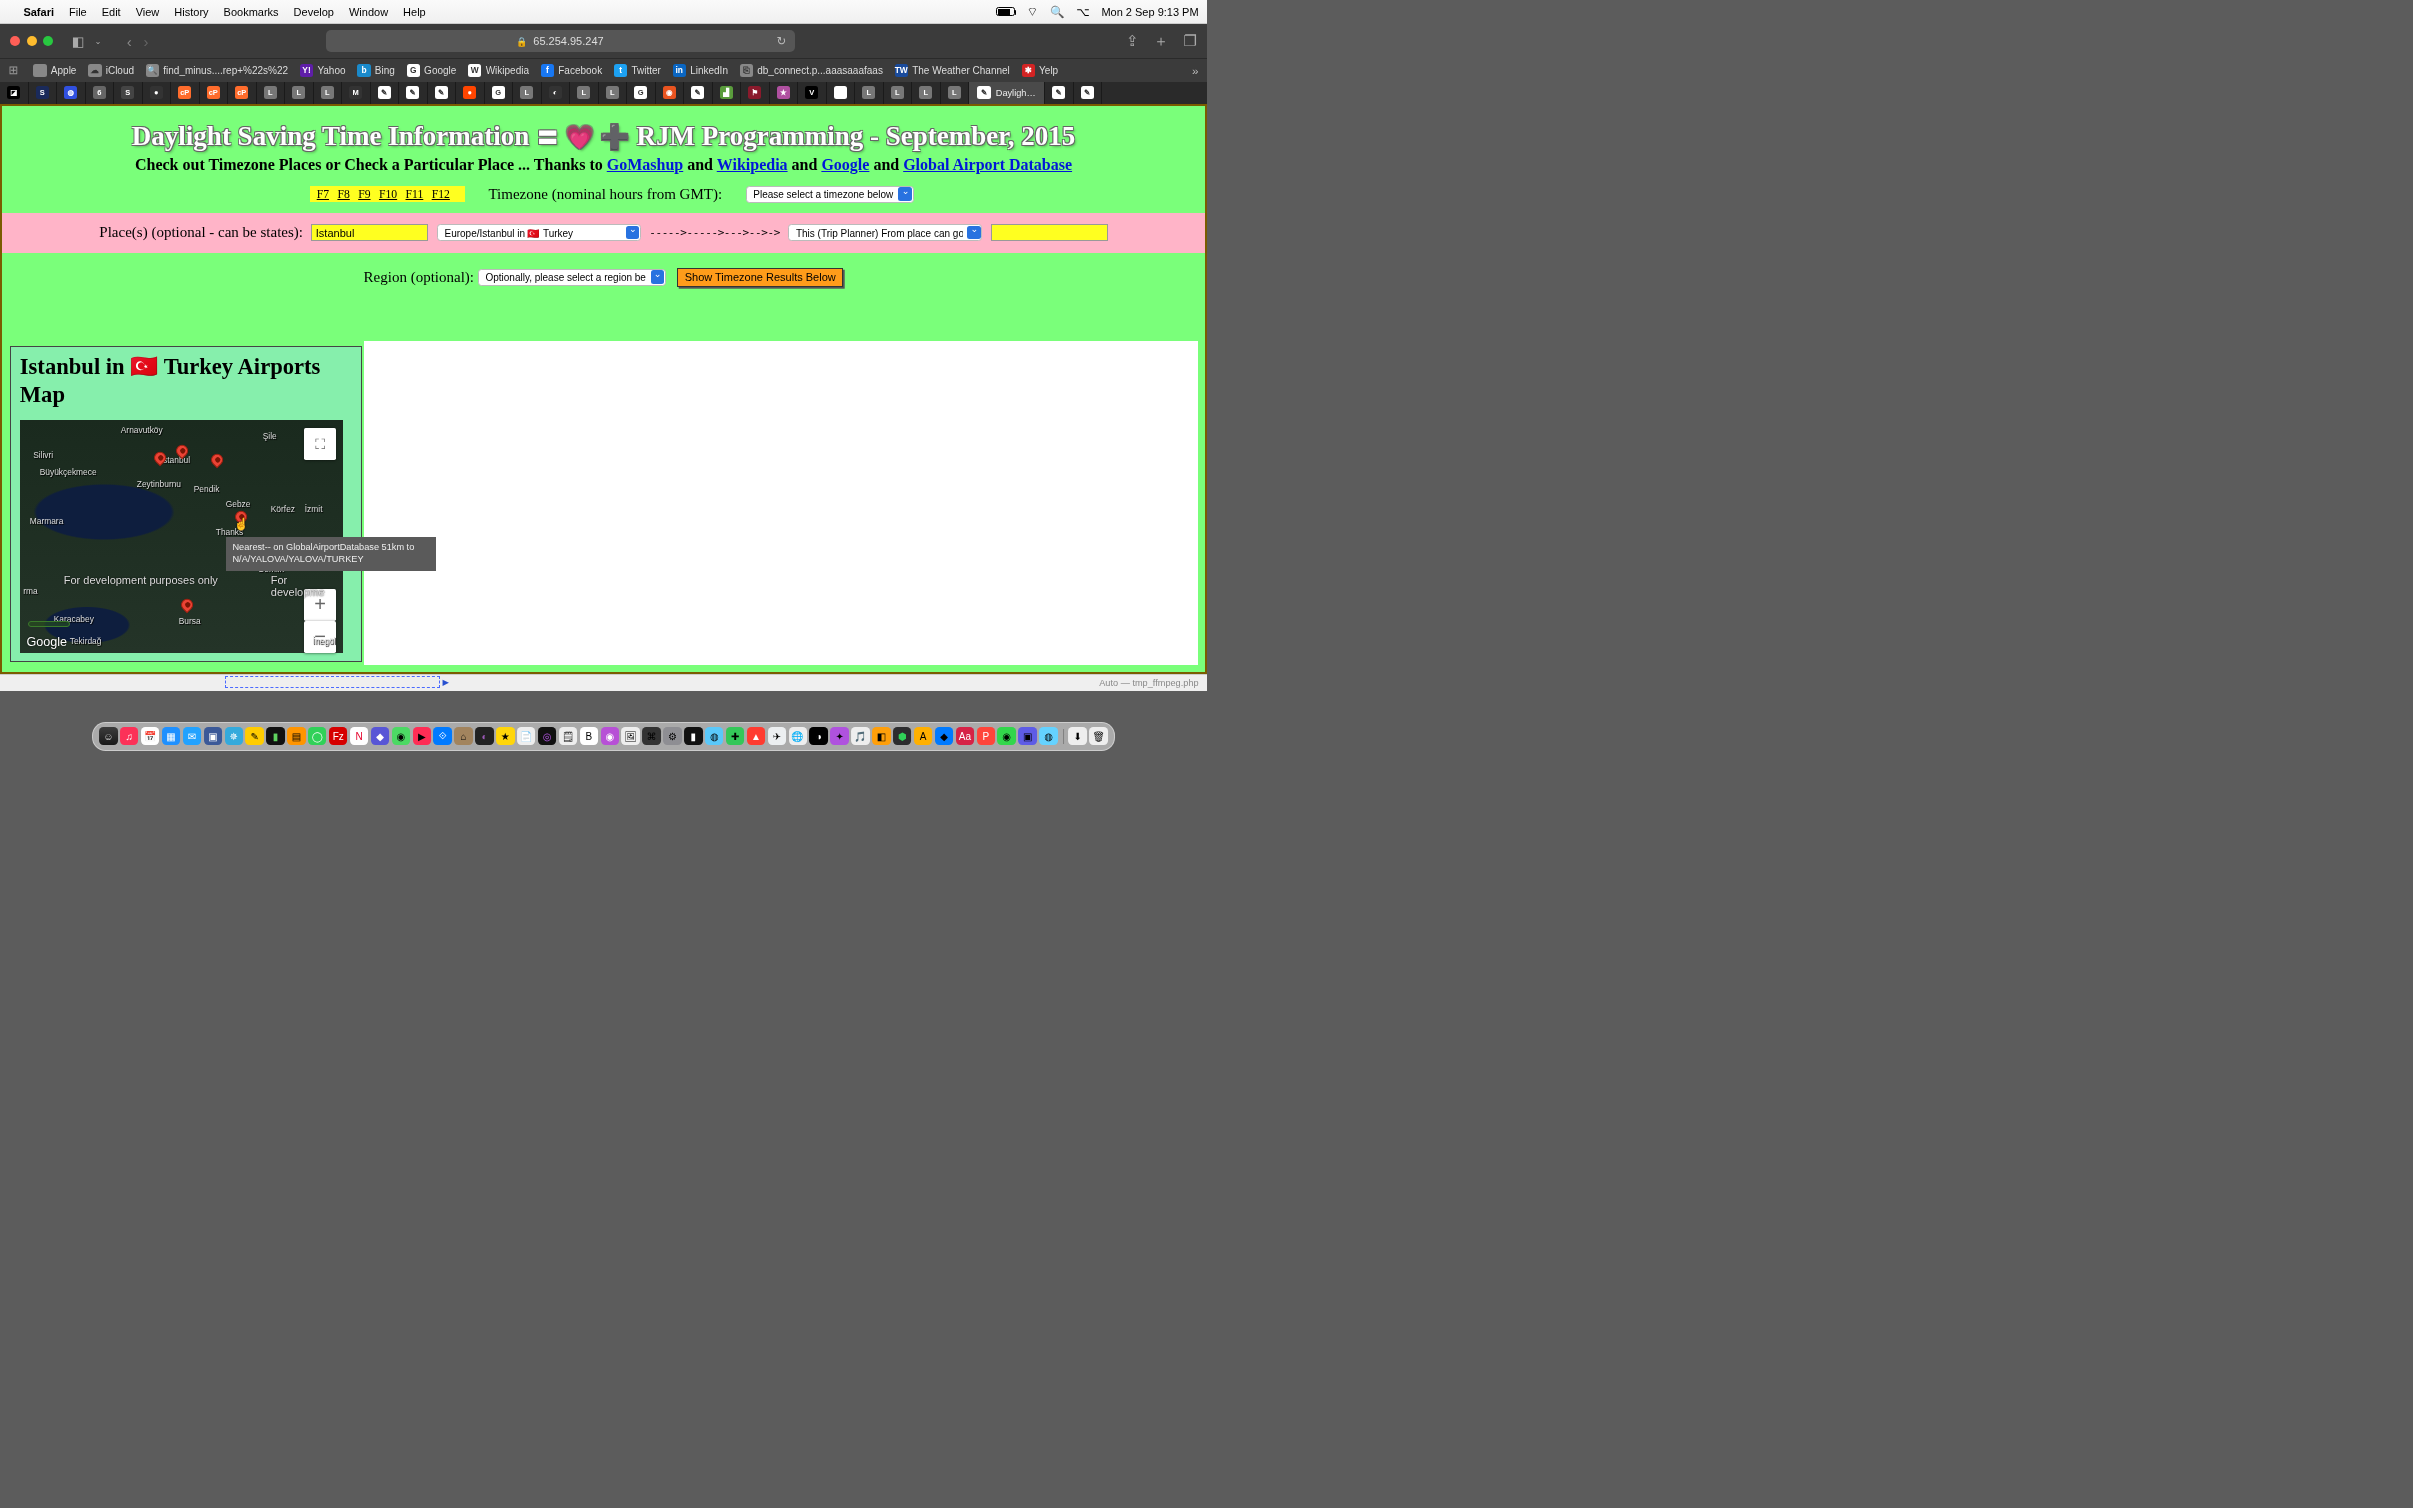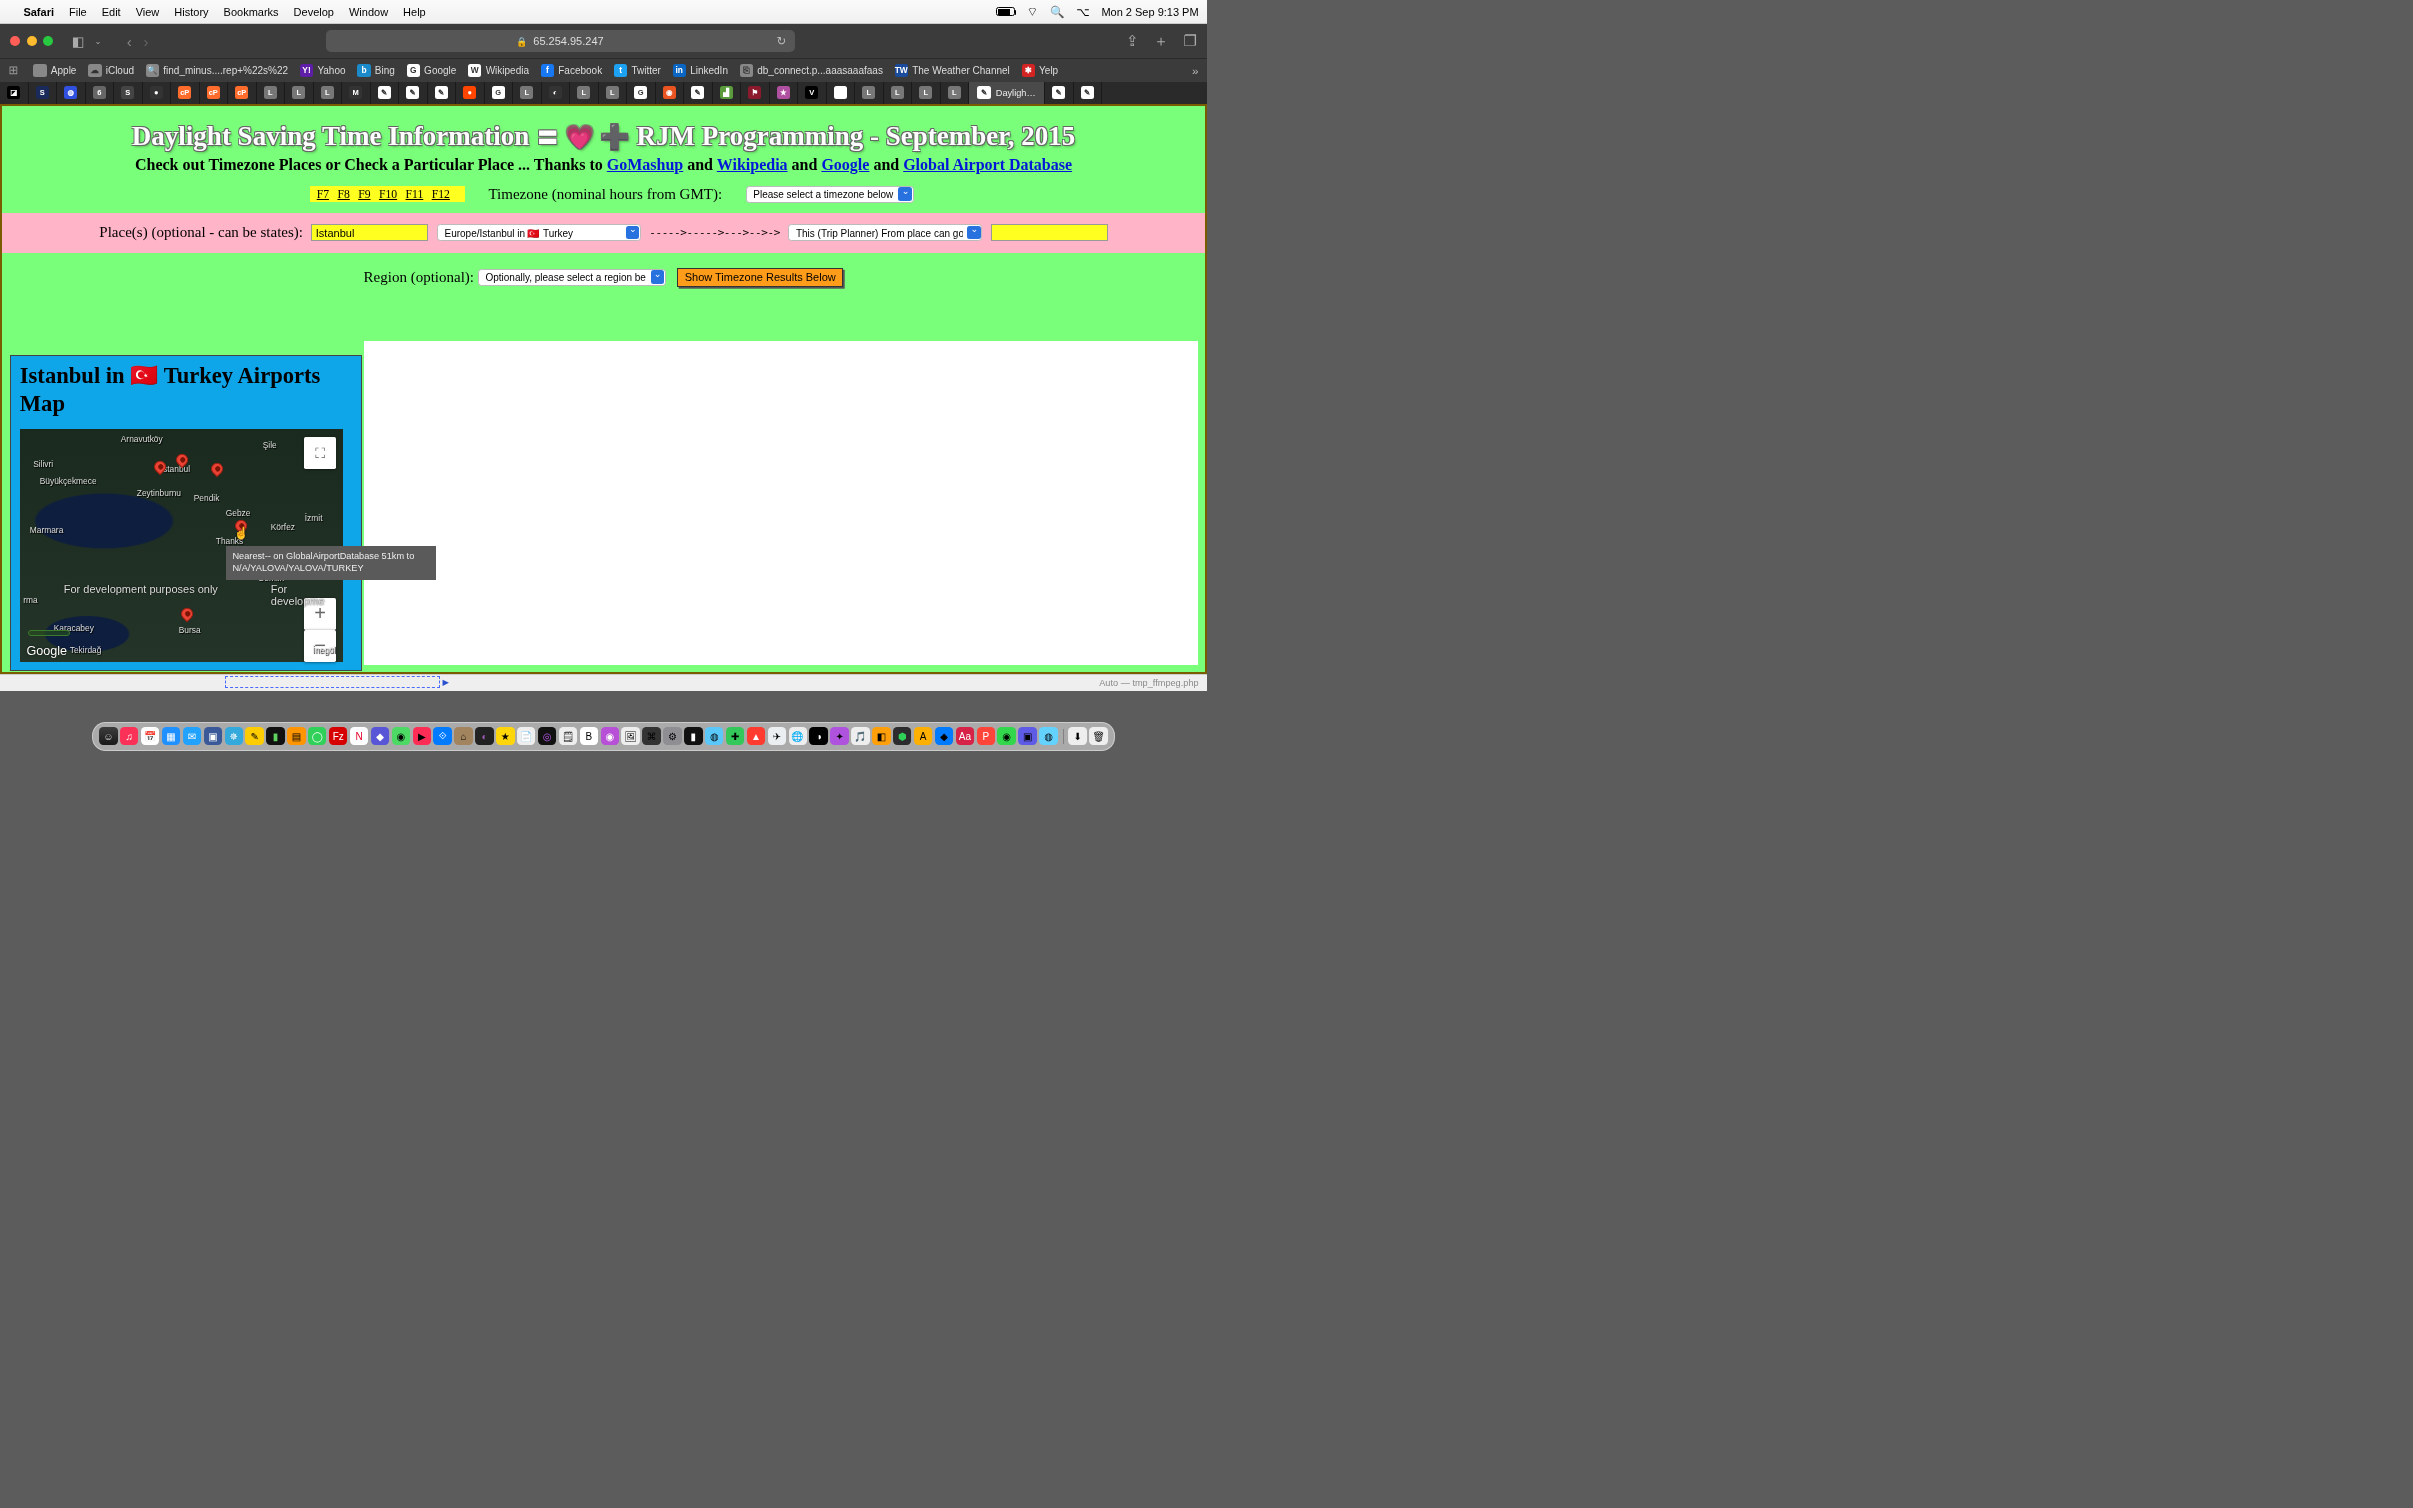--- a/index.html
+++ b/index.html
@@ -219,24 +219,24 @@
   box-shadow:1.7px 1.7px 0 #555;
   font-size:11px;
   padding:2.5px 6.7px;
   cursor:pointer;
 }
 
 
 .mapwrap {
   position:absolute;
   left:8.4px;
-  top:249px;
+  top:240px;
   width:352px;
   border:0.8px solid #444;
-  background:#0ea5e9;
+  background:#86efac;
 }
 .maptitle {
   font-family: Georgia, serif;
   font-size:22.6px;
   font-weight:bold;
   color:#000;
   padding:6.7px 8.4px 5px;
   line-height:1.25;
 }
 .mapcanvas {
@@ -621,21 +621,21 @@
       <div class="mapctl" style="right:6.7px;bottom:0px;width:32px;height:32px;font-size:20px;font-weight:300;">−</div>
       <div id="maplabels">
           <span class="maplabel" style="left: 101px; top: 5px;">Arnavutköy</span>
           <span class="maplabel" style="left: 243px; top: 11.7px;">Şile</span>
           <span class="maplabel" style="left: 13.4px; top: 30px;">Silivri</span>
           <span class="maplabel" style="left: 141px; top: 35px;">Istanbul</span>
           <span class="maplabel" style="left: 20px; top: 47px;">Büyükçekmece</span>
           <span class="maplabel" style="left: 117px; top: 59px;">Zeytinburnu</span>
           <span class="maplabel" style="left: 174px; top: 64px;">Pendik</span>
           <span class="maplabel" style="left: 206px; top: 79px;">Gebze</span>
-          <span class="maplabel" style="left: 251px; top: 84px; margin-top: 9px;">Körfez</span>
+          <span class="maplabel" style="left: 251px; top: 84px;">Körfez</span>
           <span class="maplabel" style="left: 285px; top: 84px;">İzmit</span>
           <span class="maplabel" style="left: 10px; top: 96px;">Marmara</span>
           <span class="maplabel" style="left: 196px; top: 107px;">Thanks</span>
           <span class="maplabel" style="left: 238px; top: 144px;">Gemlik</span>
           <span class="maplabel" style="left: 3.4px; top: 166px;">rma</span>
           <span class="maplabel" style="left: 34px; top: 194px;">Karacabey</span>
           <span class="maplabel" style="left: 159px; top: 196px;">Bursa</span>
           <span class="maplabel" style="left: 293px; top: 216px;">İnegöl</span>
           <span class="maplabel" style="left: 50px; top: 216px;">Tekirdağ</span>
         </div>

